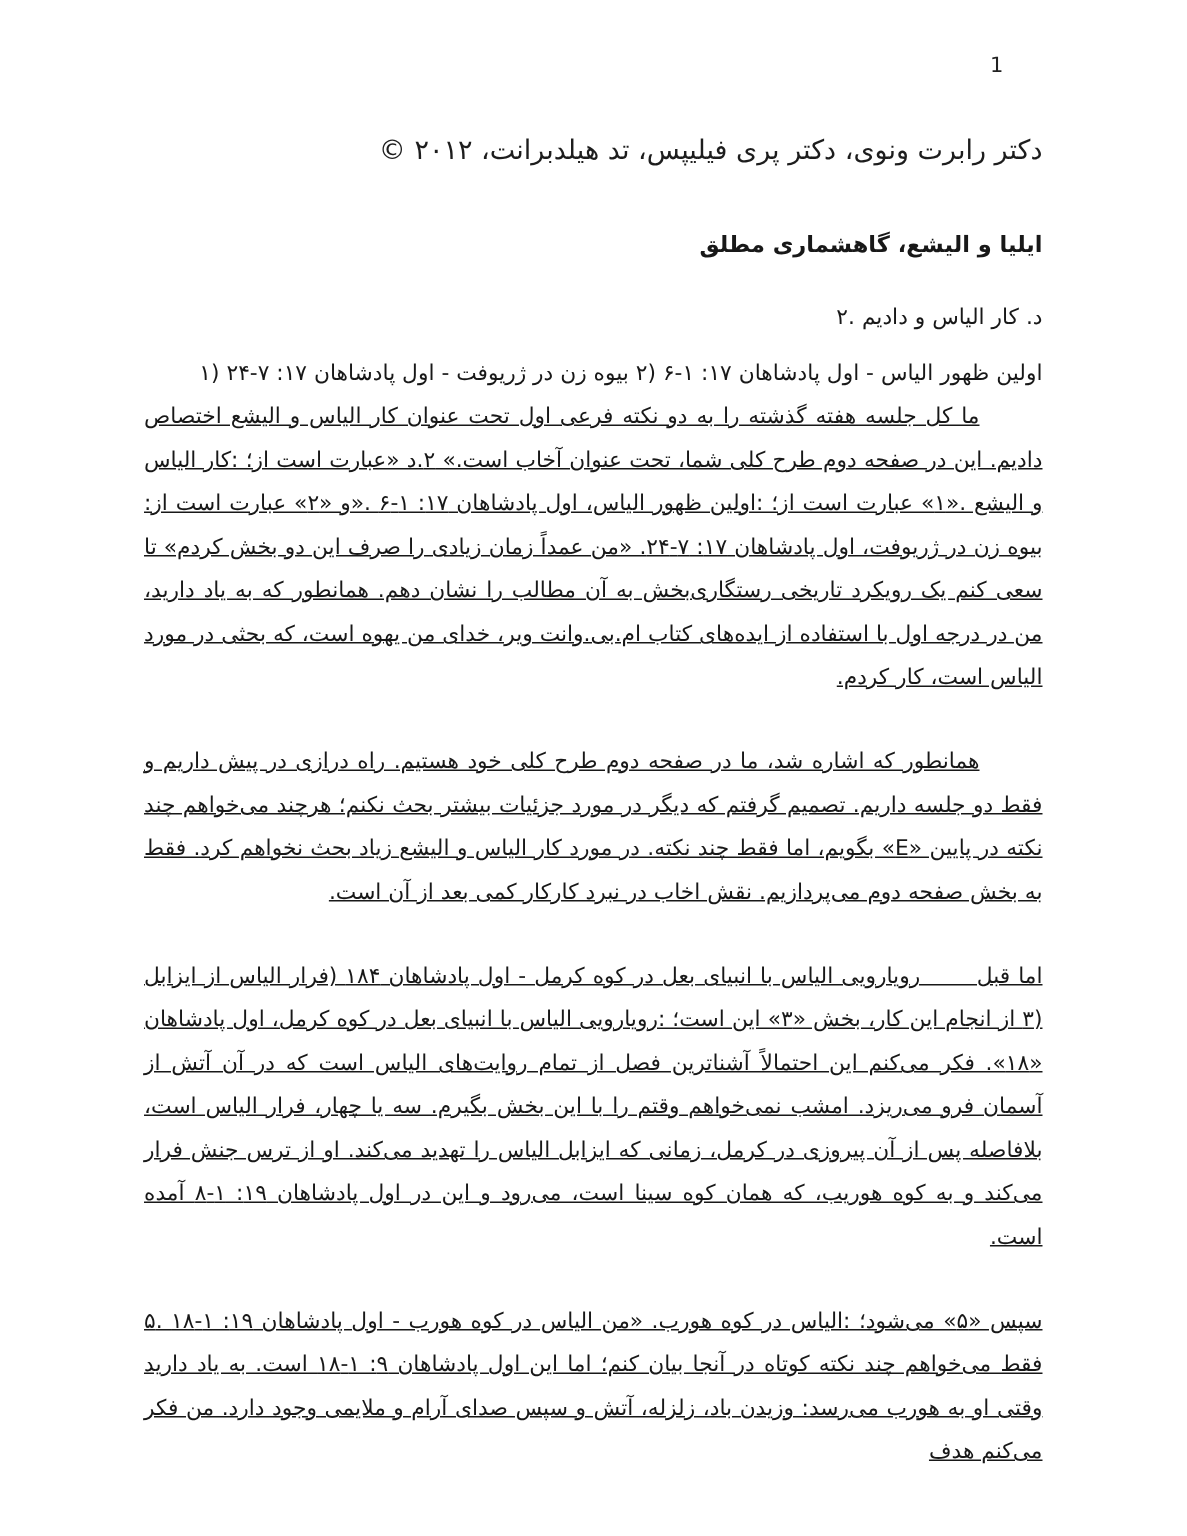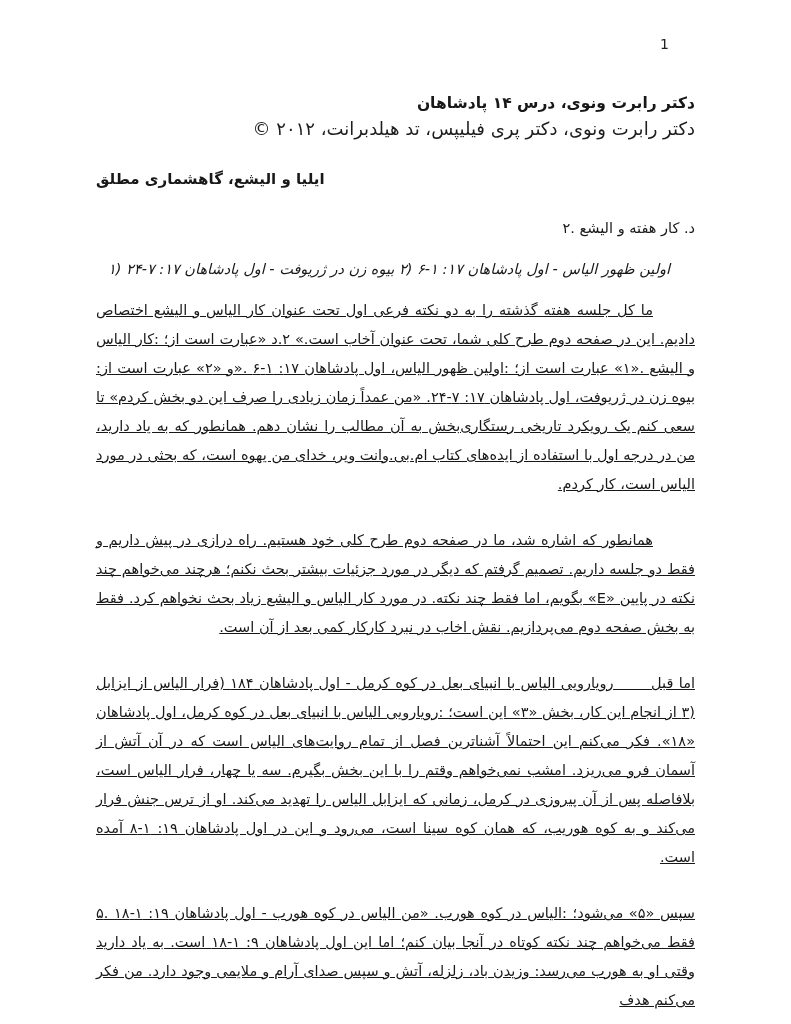--- a/index.html
+++ b/index.html
@@ -39,71 +39,69 @@
     text-align: right;
   }
   .doc-credit {
     margin-top: 6px;
     font-size: 18px;
     line-height: 18px;
     text-align: right;
     color: #1d1d1d;
   }
   .doc-subtitle {
-    margin: 30px 0 0 0;
+    margin: 42px 0 0 0;
     font-size: 15px;
     font-weight: bold;
-    text-align: left;
+    text-align: right;
     line-height: 22px;
   }
   .doc-body {
     margin-top: 24px;
     font-size: 14.5px;
     line-height: 29px;
   }
   .outline-heading {
     margin: 0 0 8px 0;
     text-align: right;
   }
   .para {
     margin: 0 0 0 0;
     text-align: justify;
     text-decoration: underline;
   }
   .lead-line {
-    margin: 12px;
-    text-align: left;
+    margin: 0;
+    text-align: right;
     white-space: nowrap;
     overflow: hidden;
-    font-style: italic;
   }
   .indent {
     text-indent: 42px;
   }
   .space-after {
     margin-bottom: 27px;
   }
 </style>
 </head>
 <body>
 
 <div class="page">
 
   <div class="page-number">1</div>
 
   <div class="doc-header">
-    <h1 class="doc-title">دکتر رابرت ونوی، درس ۱۴ پادشاهان</h1>
     <div class="doc-credit">دکتر رابرت ونوی، دکتر پری فیلیپس، تد هیلدبرانت، ۲۰۱۲ ©</div>
   </div>
 
   <h2 class="doc-subtitle">ایلیا و الیشع، گاهشماری مطلق</h2>
 
   <div class="doc-body">
 
-    <p class="outline-heading">د. کار هفته و الیشع .۲</p>
+    <p class="outline-heading">د. کار الیاس و دادیم .۲</p>
 
     <p class="lead-line">اولین ظهور الیاس - اول پادشاهان ۱۷: ۱-۶ (۲ بیوه زن در ژریوفت - اول پادشاهان ۱۷: ۷-۲۴ (۱</p>
 
     <p class="para indent space-after">ما کل جلسه هفته گذشته را به دو نکته فرعی اول تحت عنوان کار الیاس و الیشع اختصاص دادیم. این در صفحه دوم طرح کلی شما، تحت عنوان آخاب است.» ۲.د «عبارت است از؛ :کار الیاس و الیشع .«۱» عبارت است از؛ :اولین ظهور الیاس، اول پادشاهان ۱۷: ۱-۶ .«و «۲» عبارت است از: بیوه زن در ژریوفت، اول پادشاهان ۱۷: ۷-۲۴. «من عمداً زمان زیادی را صرف این دو بخش کردم» تا سعی کنم یک رویکرد تاریخی رستگاری‌بخش به آن مطالب را نشان دهم. همانطور که به یاد دارید، من در درجه اول با استفاده از ایده‌های کتاب ام.بی.وانت ویر، خدای من یهوه است، که بحثی در مورد الیاس است، کار کردم.</p>
 
     <p class="para indent space-after">همانطور که اشاره شد، ما در صفحه دوم طرح کلی خود هستیم. راه درازی در پیش داریم و فقط دو جلسه داریم. تصمیم گرفتم که دیگر در مورد جزئیات بیشتر بحث نکنم؛ هرچند می‌خواهم چند نکته در پایین «E» بگویم، اما فقط چند نکته. در مورد کار الیاس و الیشع زیاد بحث نخواهم کرد. فقط به بخش صفحه دوم می‌پردازیم. نقش اخاب در نبرد کارکار کمی بعد از آن است.</p>
 
     <p class="para space-after">اما قبل&nbsp;&nbsp;&nbsp;&nbsp;&nbsp;&nbsp; رویارویی الیاس با انبیای بعل در کوه کرمل - اول پادشاهان ۱۸۴ (فرار الیاس از ایزابل (۳ از انجام این کار، بخش «۳» این است؛ :رویارویی الیاس با انبیای بعل در کوه کرمل، اول پادشاهان «۱۸». فکر می‌کنم این احتمالاً آشناترین فصل از تمام روایت‌های الیاس است که در آن آتش از آسمان فرو می‌ریزد. امشب نمی‌خواهم وقتم را با این بخش بگیرم. سه یا چهار، فرار الیاس است، بلافاصله پس از آن پیروزی در کرمل، زمانی که ایزابل الیاس را تهدید می‌کند. او از ترس جنش فرار می‌کند و به کوه هوریب، که همان کوه سینا است، می‌رود و این در اول پادشاهان ۱۹: ۱-۸ آمده است.</p>
 
     <p class="para">سپس «۵» می‌شود؛ :الیاس در کوه هورب. «من الیاس در کوه هورب - اول پادشاهان ۱۹: ۱-۱۸ .۵ فقط می‌خواهم چند نکته کوتاه در آنجا بیان کنم؛ اما این اول پادشاهان ۹: ۱-۱۸ است. به یاد دارید وقتی او به هورب می‌رسد: وزیدن باد، زلزله، آتش و سپس صدای آرام و ملایمی وجود دارد. من فکر می‌کنم هدف</p>

